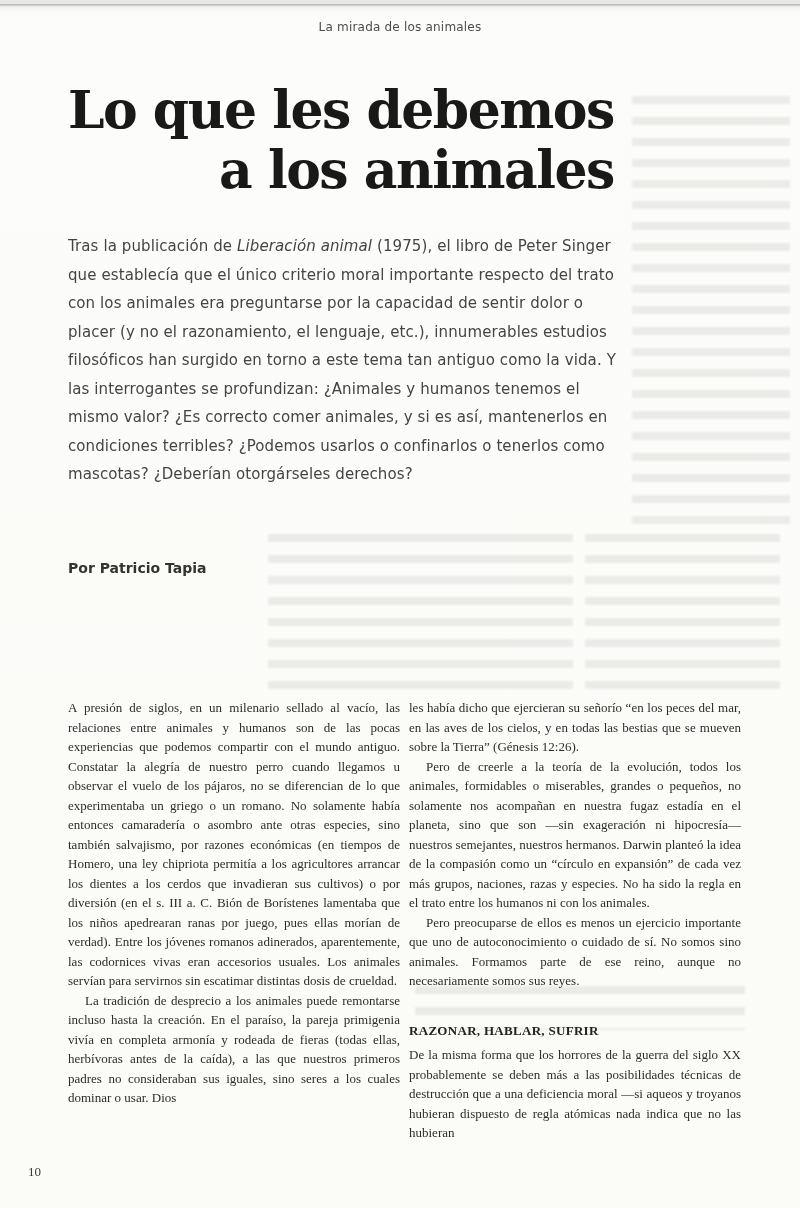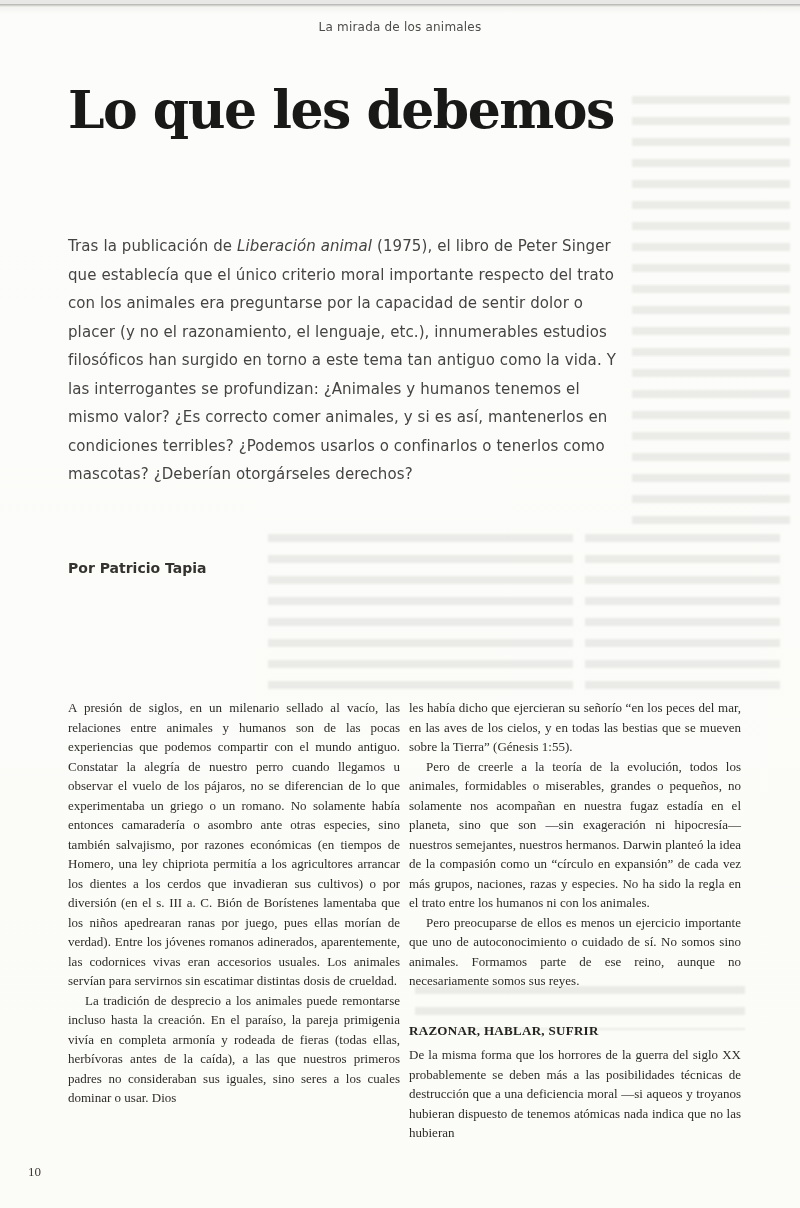--- a/index.html
+++ b/index.html
@@ -136,37 +136,38 @@
 
   <div class="ghost" style="left:632px; top:92px; width:158px; height:428px;"></div>
   <div class="ghost" style="left:268px; top:530px; width:305px; height:158px;"></div>
   <div class="ghost" style="left:585px; top:530px; width:195px; height:158px;"></div>
   <div class="ghost" style="left:415px; top:982px; width:330px; height:44px;"></div>
 
   <div class="running-head">La mirada de los animales</div>
 
   <h1 class="headline" style="margin:0;text-align:right;">
     <span>Lo que les debemos</span>
+    <span>a los animales</span>
   </h1>
 
   <p class="lede" style="margin:0;">
     <span>Tras la publicación de </span><span class="it">Liberación animal</span><span> (1975), el libro de Peter Singer que establecía que el único criterio moral importante respecto del trato con los animales era preguntarse por la capacidad de sentir dolor o placer (y no el razonamiento, el lenguaje, etc.), innumerables estudios filosóficos han surgido en torno a este tema tan antiguo como la vida. Y las interrogantes se profundizan: ¿Animales y humanos tenemos el mismo valor? ¿Es correcto comer animales, y si es así, mantenerlos en condiciones terribles? ¿Podemos usarlos o confinarlos o tenerlos como mascotas? ¿Deberían otorgárseles derechos?</span>
   </p>
 
   <div class="byline">Por Patricio Tapia</div>
 
   <div class="columns">
     <div class="col">
         <p class="body-para">A presión de siglos, en un milenario sellado al vacío, las relaciones entre animales y humanos son de las pocas experiencias que podemos compartir con el mundo antiguo. Constatar la alegría de nuestro perro cuando llegamos u observar el vuelo de los pájaros, no se diferencian de lo que experimentaba un griego o un romano. No solamente había entonces camaradería o asombro ante otras especies, sino también salvajismo, por razones económicas (en tiempos de Homero, una ley chipriota permitía a los agricultores arrancar los dientes a los cerdos que invadieran sus cultivos) o por diversión (en el s. III a. C. Bión de Borístenes lamentaba que los niños apedrearan ranas por juego, pues ellas morían de verdad). Entre los jóvenes romanos adinerados, aparentemente, las codornices vivas eran accesorios usuales. Los animales servían para servirnos sin escatimar distintas dosis de crueldad.</p>
         <p class="body-para indent">La tradición de desprecio a los animales puede remontarse incluso hasta la creación. En el paraíso, la pareja primigenia vivía en completa armonía y rodeada de fieras (todas ellas, herbívoras antes de la caída), a las que nuestros primeros padres no consideraban sus iguales, sino seres a los cuales dominar o usar. Dios</p>
       </div>
     <div class="col">
-        <p class="body-para">les había dicho que ejercieran su señorío “en los peces del mar, en las aves de los cielos, y en todas las bestias que se mueven sobre la Tierra” (Génesis 1:55).</p>
+        <p class="body-para">les había dicho que ejercieran su señorío “en los peces del mar, en las aves de los cielos, y en todas las bestias que se mueven sobre la Tierra” (Génesis 12:26).</p>
         <p class="body-para indent">Pero de creerle a la teoría de la evolución, todos los animales, formidables o miserables, grandes o pequeños, no solamente nos acompañan en nuestra fugaz estadía en el planeta, sino que son —sin exageración ni hipocresía— nuestros semejantes, nuestros hermanos. Darwin planteó la idea de la compasión como un “círculo en expansión” de cada vez más grupos, naciones, razas y especies. No ha sido la regla en el trato entre los humanos ni con los animales.</p>
         <p class="body-para indent">Pero preocuparse de ellos es menos un ejercicio importante que uno de autoconocimiento o cuidado de sí. No somos sino animales. Formamos parte de ese reino, aunque no necesariamente somos sus reyes.</p>
         <h3 class="subhead">RAZONAR, HABLAR, SUFRIR</h3>
-        <p class="body-para">De la misma forma que los horrores de la guerra del siglo XX probablemente se deben más a las posibilidades técnicas de destrucción que a una deficiencia moral —si aqueos y troyanos hubieran dispuesto de tenemos atómicas nada indica que no las hubieran</p>
+        <p class="body-para">De la misma forma que los horrores de la guerra del siglo XX probablemente se deben más a las posibilidades técnicas de destrucción que a una deficiencia moral —si aqueos y troyanos hubieran dispuesto de regla atómicas nada indica que no las hubieran</p>
       </div>
   </div>
 
   <div class="folio">10</div>
 
 </div>
 
 </body></html>

